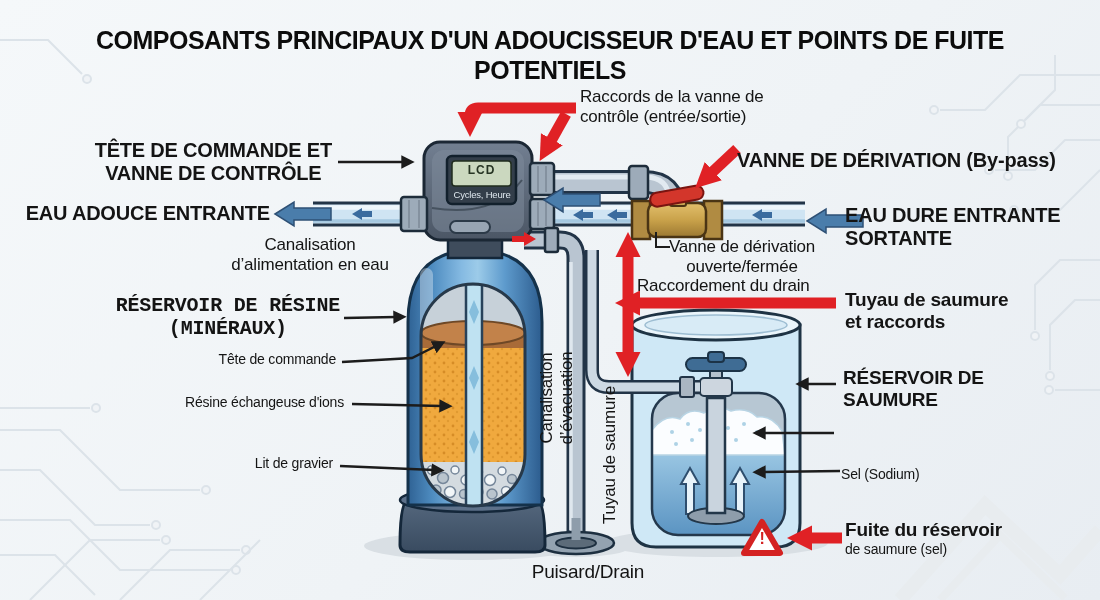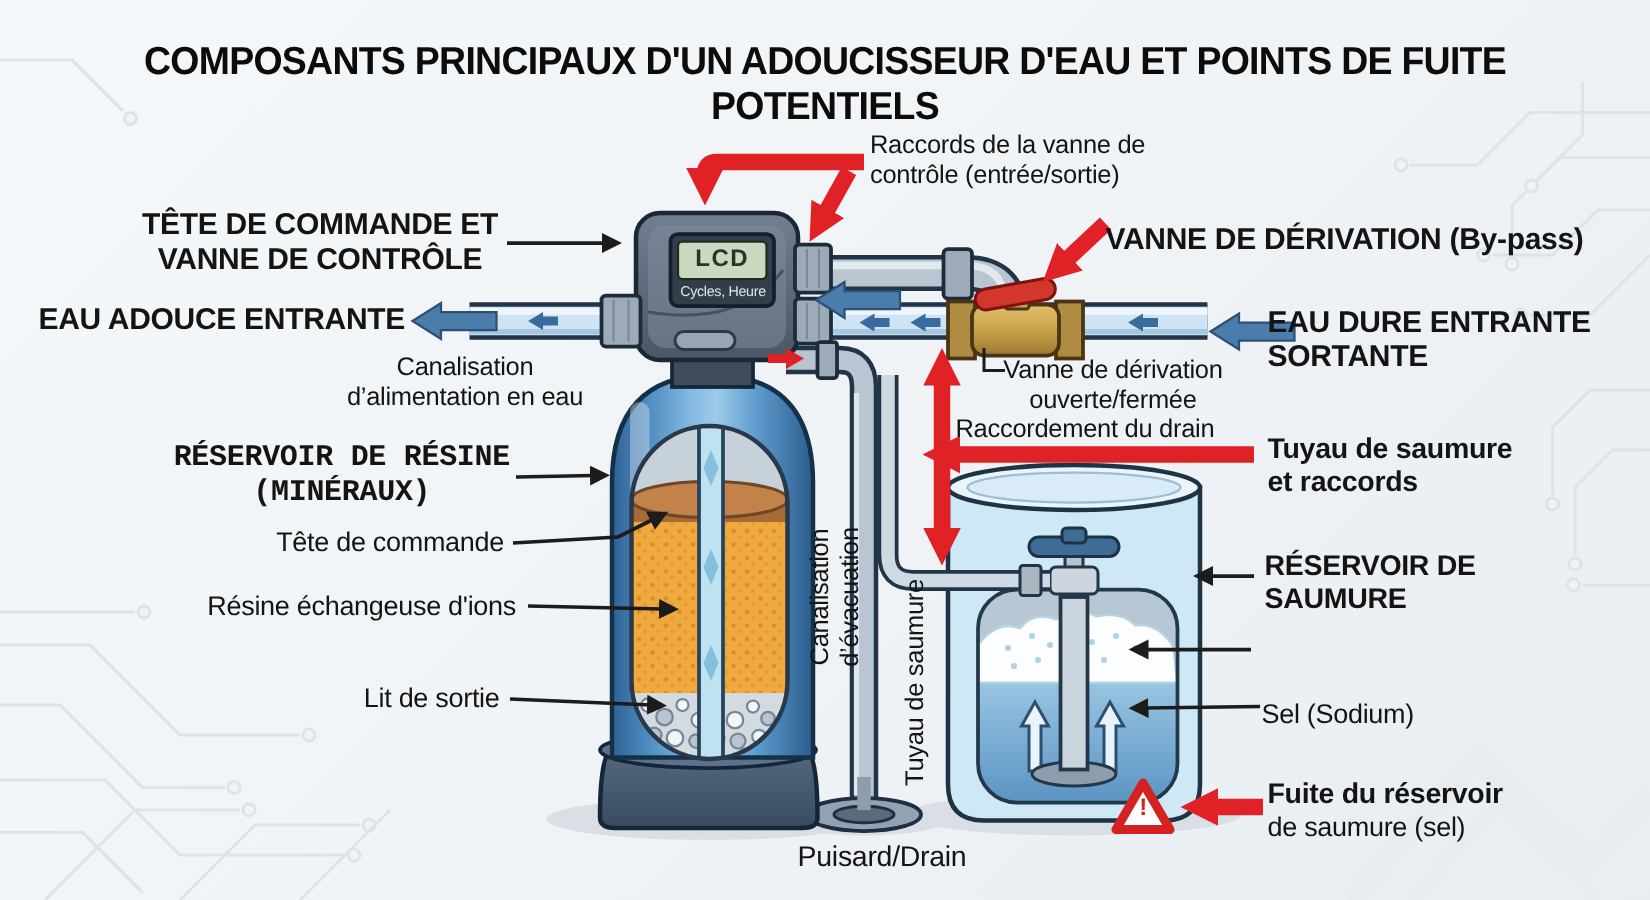--- a/index.html
+++ b/index.html
@@ -6,21 +6,21 @@
   .stage{position:relative;width:1100px;height:600px;overflow:hidden;
          background:linear-gradient(135deg,#f5f8fa 0%,#eff3f6 55%,#e8edf2 100%);
          font-family:"Liberation Sans",sans-serif;}
   svg.diagram{position:absolute;left:0;top:0;}
   .lbl{position:absolute;color:#141414;white-space:pre-line;line-height:1.16;letter-spacing:-0.2px;}
   .b{font-weight:700;}
   .m{font-weight:500;}
   .sz26{font-size:26px;}
   .sz20{font-size:20px;}
   .sz19{font-size:19px;}
-  .sz18{font-size:18px;}
+  .sz18{font-size:14px;}
   .sz17{font-size:17px;}
   .ra{text-align:center;}
   .ctr{text-align:center;}
   .title{left:0;top:25px;width:1100px;text-align:center;color:#0c0c0c;
          transform:scaleX(0.96);letter-spacing:-0.5px;}
   .vrot{transform:rotate(-90deg);}
   .lcd-main{color:#273524;letter-spacing:1px;}
   .lcd-sub{color:#dde6ed;}
   .warn{color:#d42222;}
 </style>
@@ -320,36 +320,36 @@
 <div class="lbl b sz19" style="left:845px;top:289px;">Tuyau de saumure
 et raccords</div>
 
 <div class="lbl b sz20 ra" style="right:760px;top:294px;font-family:Liberation Mono, monospace;">RÉSERVOIR DE RÉSINE
 (MINÉRAUX)</div>
 
 <div class="lbl sz18 ra" style="right:764px;top:351px;">Tête de commande</div>
 
 <div class="lbl sz18 ra" style="right:756px;top:394px;">Résine échangeuse d'ions</div>
 
-<div class="lbl sz18 ra" style="right:767px;top:455px;">Lit de sortie</div>
+<div class="lbl sz18 ra" style="right:767px;top:455px;">Lit de gravier</div>
 
 <div class="lbl b sz19" style="left:843px;top:367px;">RÉSERVOIR DE
 SAUMURE</div>
 
 <div class="lbl sz18" style="left:841px;top:424px;margin-top:42px;">Sel (Sodium)</div>
 
 
 <div class="lbl b sz19" style="left:845px;top:519px;">Fuite du réservoir</div>
 <div class="lbl sz18" style="left:845px;top:541px;">de saumure (sel)</div>
 
 <div class="lbl m sz17 ctr vrot" style="left:483px;top:377px;width:150px;height:42px;">Canalisation
 d’évacuation</div>
 
 <div class="lbl m sz17 ctr vrot" style="left:541px;top:444px;width:140px;height:22px;">Tuyau de saumure</div>
 
 <div class="lbl m sz19 ctr" style="left:528px;top:561px;width:120px;">Puisard/Drain</div>
 
-<div class="lbl b ctr lcd-main" style="left:452px;top:164px;width:59px;font-size:16px;">LCD</div>
+<div class="lbl b ctr lcd-main" style="left:452px;top:164px;width:59px;font-size:12px;">LCD</div>
 <div class="lbl ctr lcd-sub" style="left:441px;top:189px;width:82px;font-size:9.5px;">Cycles, Heure</div>
 
 <div class="lbl b ctr warn" style="left:746px;top:530px;width:32px;font-size:16px;">!</div>
 
 </div>
 
 </body></html>

